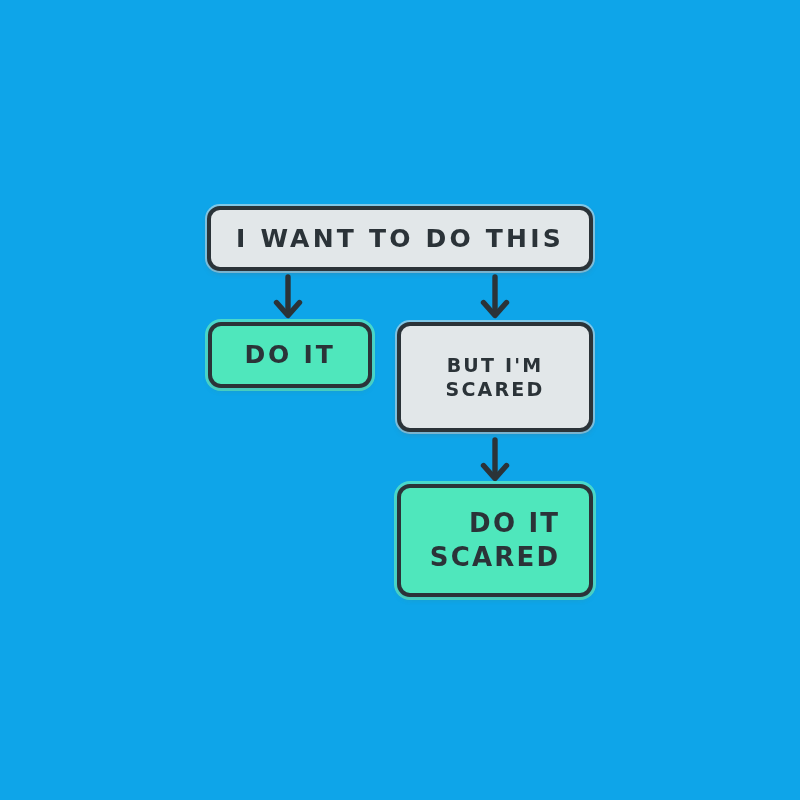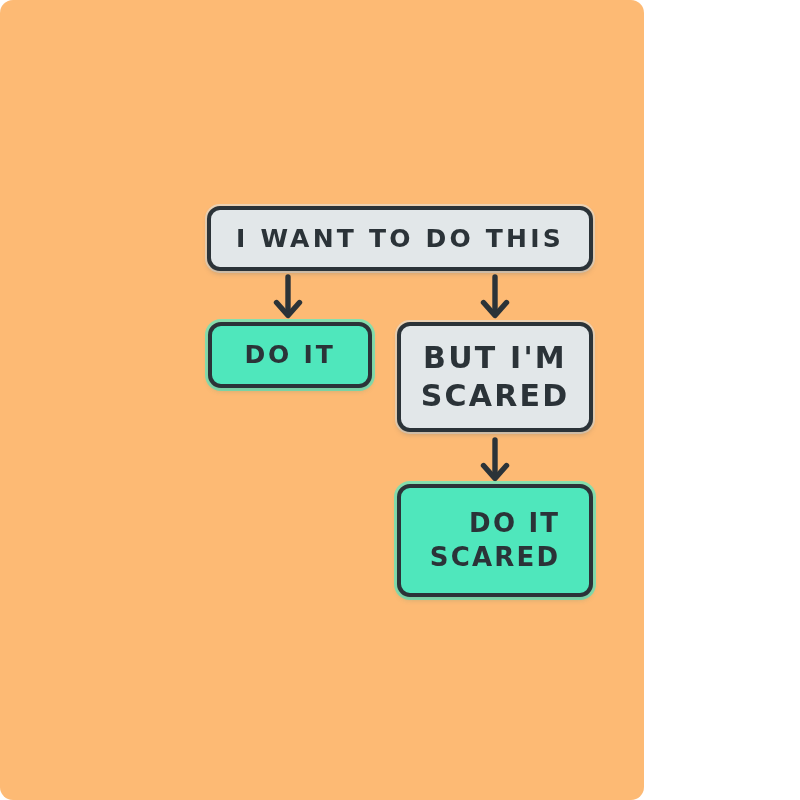--- a/index.html
+++ b/index.html
@@ -9,24 +9,23 @@
   }
   body {
     width: 800px;
     height: 800px;
     font-family: "DejaVu Sans", sans-serif;
     overflow: hidden;
   }
 
   #flow-canvas {
     position: relative;
-    width: 644px;
+    width: 800px;
     height: 800px;
-    background: #fdba74;
-    border-radius: 13px;
+    background: #0ea5e9;
   }
 
   
   .node {
     position: absolute;
     box-sizing: border-box;
     display: flex;
     align-items: center;
     justify-content: center;
     text-align: center;
@@ -77,21 +76,21 @@
     height: 66px;
     font-size: 25px;
     letter-spacing: 2.8px;
   }
 
   #node-scared {
     left: 397px;
     top: 322px;
     width: 196px;
     height: 110px;
-    font-size: 30px;
+    font-size: 19px;
     letter-spacing: 2.2px;
   }
 
   #node-doit-scared {
     left: 397px;
     top: 484px;
     width: 196px;
     height: 113px;
     font-size: 26px;
     letter-spacing: 2.2px;

